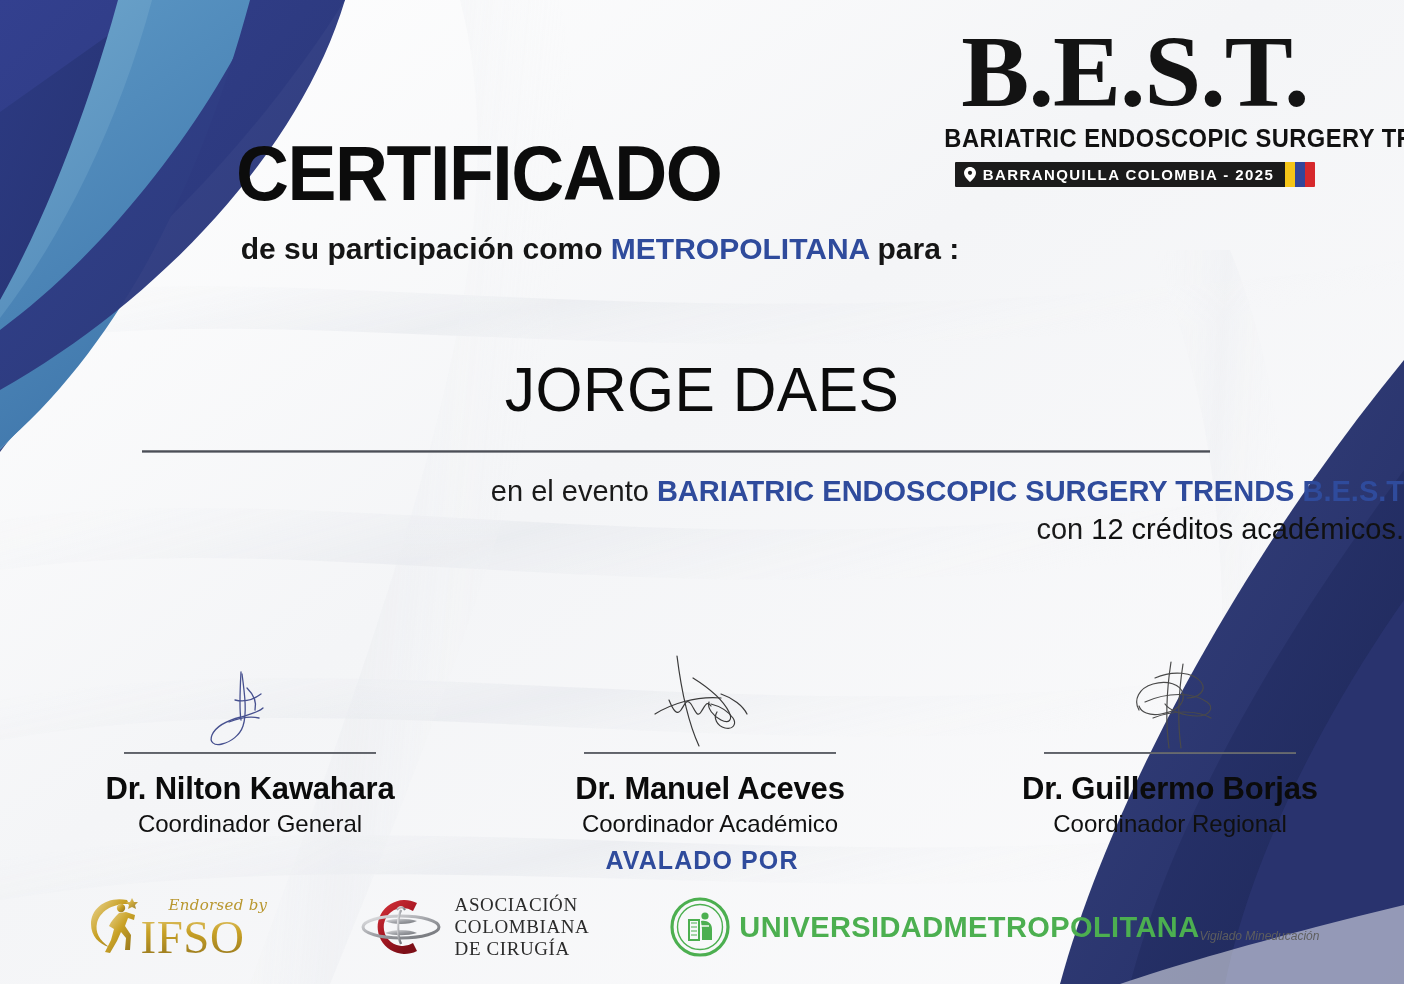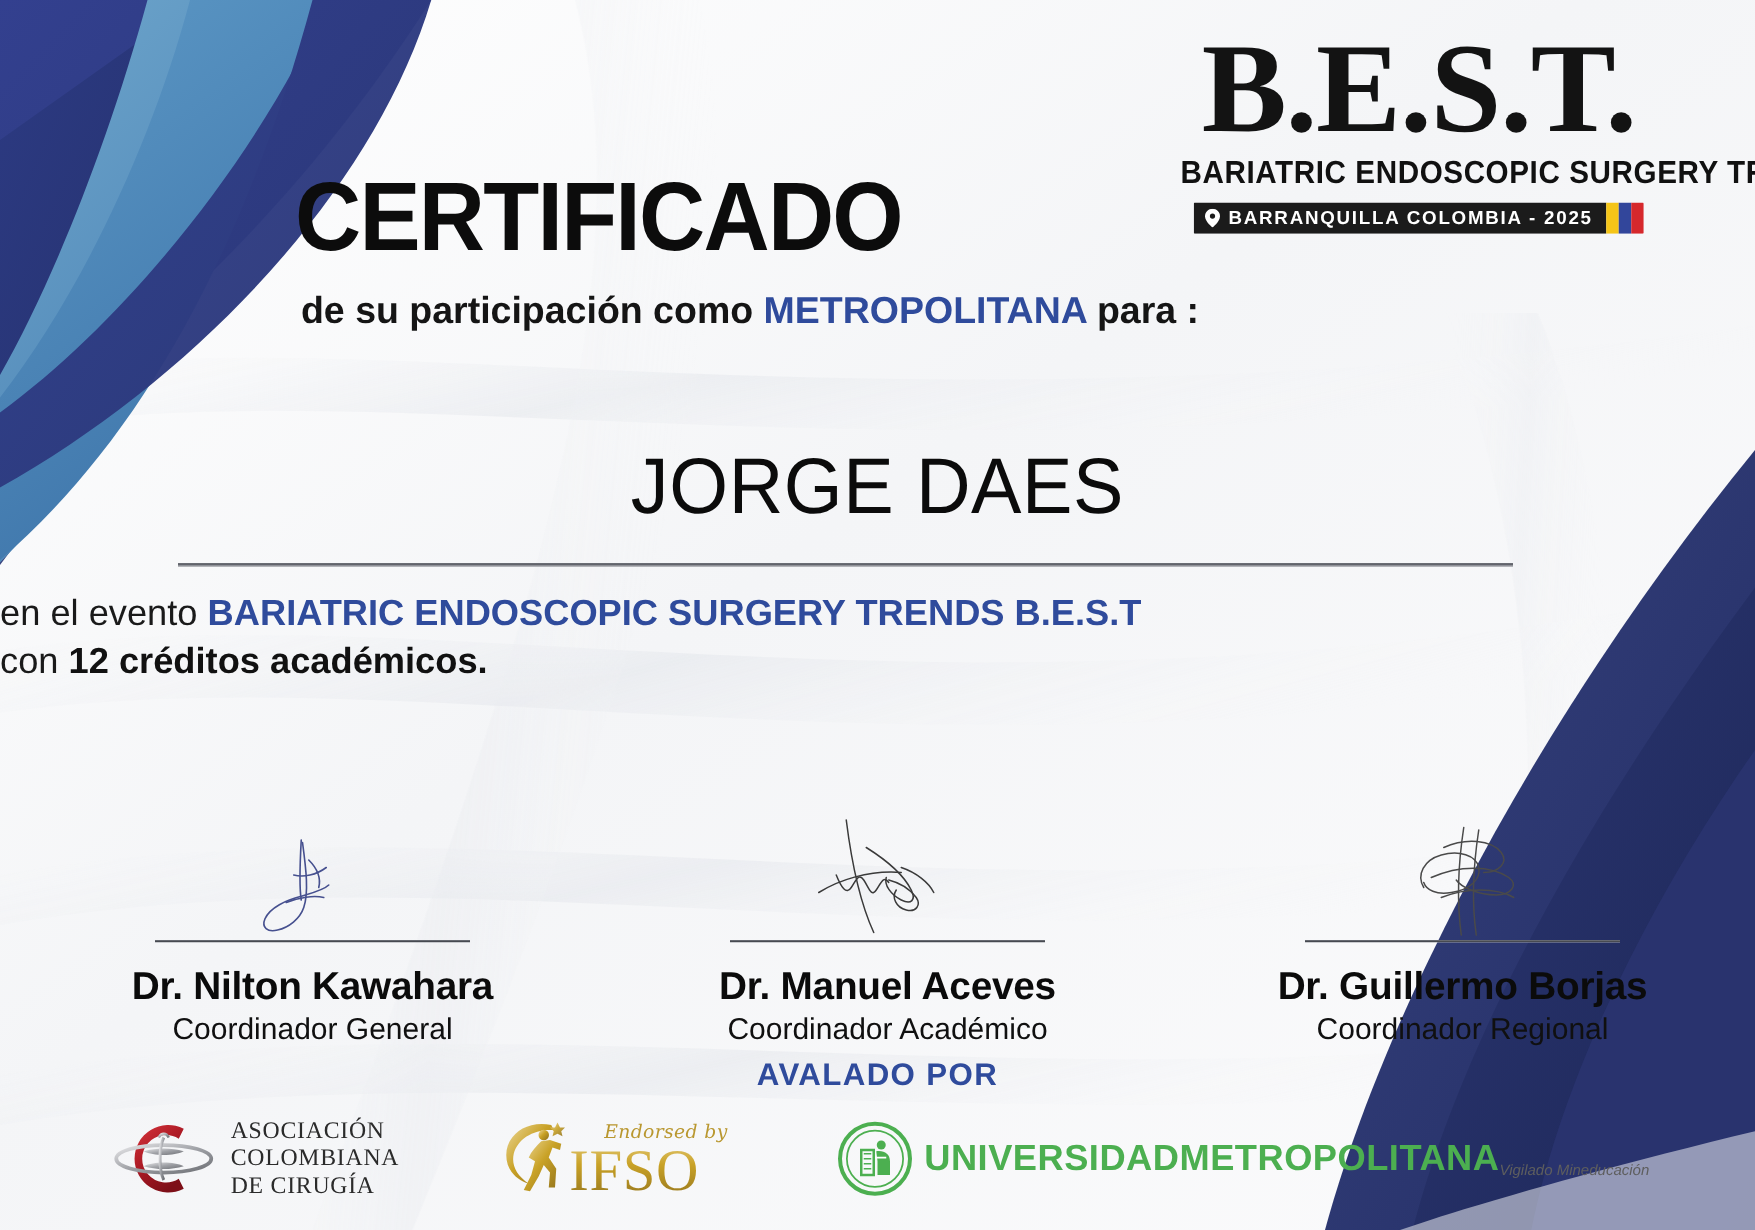--- a/index.html
+++ b/index.html
@@ -132,33 +132,33 @@
     width: 1068px;
     height: 3px;
     background: linear-gradient(180deg, #8e9096 0%, #4c4f57 50%, #a9abb0 100%);
   }
 
   .event-lines {
     position: absolute;
     left: 0;
     top: 472px;
     width: 1404px;
-    text-align: left;
+    text-align: right;
     color: #1a1a1a;
   }
   .event-lines .ln {
     font-size: 29px;
     line-height: 38px;
     white-space: nowrap;
   }
   .event-lines .ev-name {
     color: #2f4b9c;
     font-weight: bold;
   }
-  .event-lines .credits { font-weight: bold; color: #111; }
+  .event-lines .credits { font-weight: normal; color: #111; }
 
   
   .sign-row {
     position: absolute;
     top: 660px;
     left: 60px;
     width: 1300px;
     display: flex;
     justify-content: space-between;
   }
@@ -439,20 +439,40 @@
       <div class="sig-line"></div>
       <div class="sig-name">Dr. Guillermo Borjas</div>
       <div class="sig-role">Coordinador Regional</div>
     </div>
 
   </div>
 
   <div class="avalado">AVALADO POR</div>
 
   <div class="endorse-row">
+
+    <div class="endorse-item">
+      <div class="ifso-wrap">
+        <svg width="62" height="66" viewBox="0 0 62 66">
+          <defs>
+            <linearGradient id="gGold" x1="0" y1="0" x2="1" y2="1">
+              <stop offset="0%" stop-color="#ecd89a"></stop>
+              <stop offset="45%" stop-color="#c9a227"></stop>
+              <stop offset="100%" stop-color="#8d6f1c"></stop>
+            </linearGradient>
+          </defs>
+          <path d="M42 10 C22 6 6 18 6 34 C6 46 14 54 24 57 C14 50 10 42 12 33 C15 21 28 13 44 14 Z" fill="url(#gGold)"></path>
+          <circle cx="36" cy="18" r="4.2" fill="url(#gGold)"></circle>
+          <path d="M34 23 C30 27 26 31 24 36 L29 39 L26 50 L20 62 L25 63 L32 51 L36 42 L41 48 L40 60 L45 60 L46 45 L40 36 L43 28 L49 30 L50 25 L41 22 Z" fill="url(#gGold)"></path>
+          <path d="M47 8 L49 12 L53 12 L50 15 L51 19 L47 17 L43 19 L44 15 L41 12 L45 12 Z" fill="url(#gGold)" opacity="0.9"></path>
+        </svg>
+        <div class="ifso-script">Endorsed by</div>
+        <div class="ifso-text">IFSO</div>
+      </div>
+    </div>
 
     <div class="endorse-item">
       <svg width="92" height="78" viewBox="0 0 92 78">
         <defs>
           <linearGradient id="gRed" x1="0" y1="0" x2="0.6" y2="1">
             <stop offset="0%" stop-color="#d8343c"></stop>
             <stop offset="55%" stop-color="#a81823"></stop>
             <stop offset="100%" stop-color="#7d0f18"></stop>
           </linearGradient>
           <linearGradient id="gSilver" x1="0" y1="0" x2="1" y2="1">
@@ -469,40 +489,20 @@
         <path d="M42 22 C44 18 48 18 50 22" stroke="url(#gSilver)" stroke-width="2" fill="none"></path>
       </svg>
       <div class="acc-text">
         <div>ASOCIACIÓN</div>
         <div>COLOMBIANA</div>
         <div>DE CIRUGÍA</div>
       </div>
     </div>
 
     <div class="endorse-item">
-      <div class="ifso-wrap">
-        <svg width="62" height="66" viewBox="0 0 62 66">
-          <defs>
-            <linearGradient id="gGold" x1="0" y1="0" x2="1" y2="1">
-              <stop offset="0%" stop-color="#ecd89a"></stop>
-              <stop offset="45%" stop-color="#c9a227"></stop>
-              <stop offset="100%" stop-color="#8d6f1c"></stop>
-            </linearGradient>
-          </defs>
-          <path d="M42 10 C22 6 6 18 6 34 C6 46 14 54 24 57 C14 50 10 42 12 33 C15 21 28 13 44 14 Z" fill="url(#gGold)"></path>
-          <circle cx="36" cy="18" r="4.2" fill="url(#gGold)"></circle>
-          <path d="M34 23 C30 27 26 31 24 36 L29 39 L26 50 L20 62 L25 63 L32 51 L36 42 L41 48 L40 60 L45 60 L46 45 L40 36 L43 28 L49 30 L50 25 L41 22 Z" fill="url(#gGold)"></path>
-          <path d="M47 8 L49 12 L53 12 L50 15 L51 19 L47 17 L43 19 L44 15 L41 12 L45 12 Z" fill="url(#gGold)" opacity="0.9"></path>
-        </svg>
-        <div class="ifso-script">Endorsed by</div>
-        <div class="ifso-text">IFSO</div>
-      </div>
-    </div>
-
-    <div class="endorse-item">
       <svg width="62" height="62" viewBox="0 0 62 62">
         <circle cx="31" cy="31" r="28" fill="none" stroke="#4caf50" stroke-width="3.2"></circle>
         <circle cx="31" cy="31" r="22.5" fill="none" stroke="#4caf50" stroke-width="1.4"></circle>
         <path d="M20 44 L20 24 L30 24 L30 44 Z" fill="none" stroke="#4caf50" stroke-width="2"></path>
         <path d="M22 27 L28 27 M22 31 L28 31 M22 35 L28 35 M22 39 L28 39" stroke="#4caf50" stroke-width="1.2"></path>
         <circle cx="36" cy="20" r="3.6" fill="#4caf50"></circle>
         <path d="M32 25 C38 24 43 27 43 33 L43 44 L33 44 L33 33 Z" fill="#4caf50"></path>
         <path d="M31 30 L40 30" stroke="#ffffff" stroke-width="1.4"></path>
       </svg>
       <div class="um-text">

